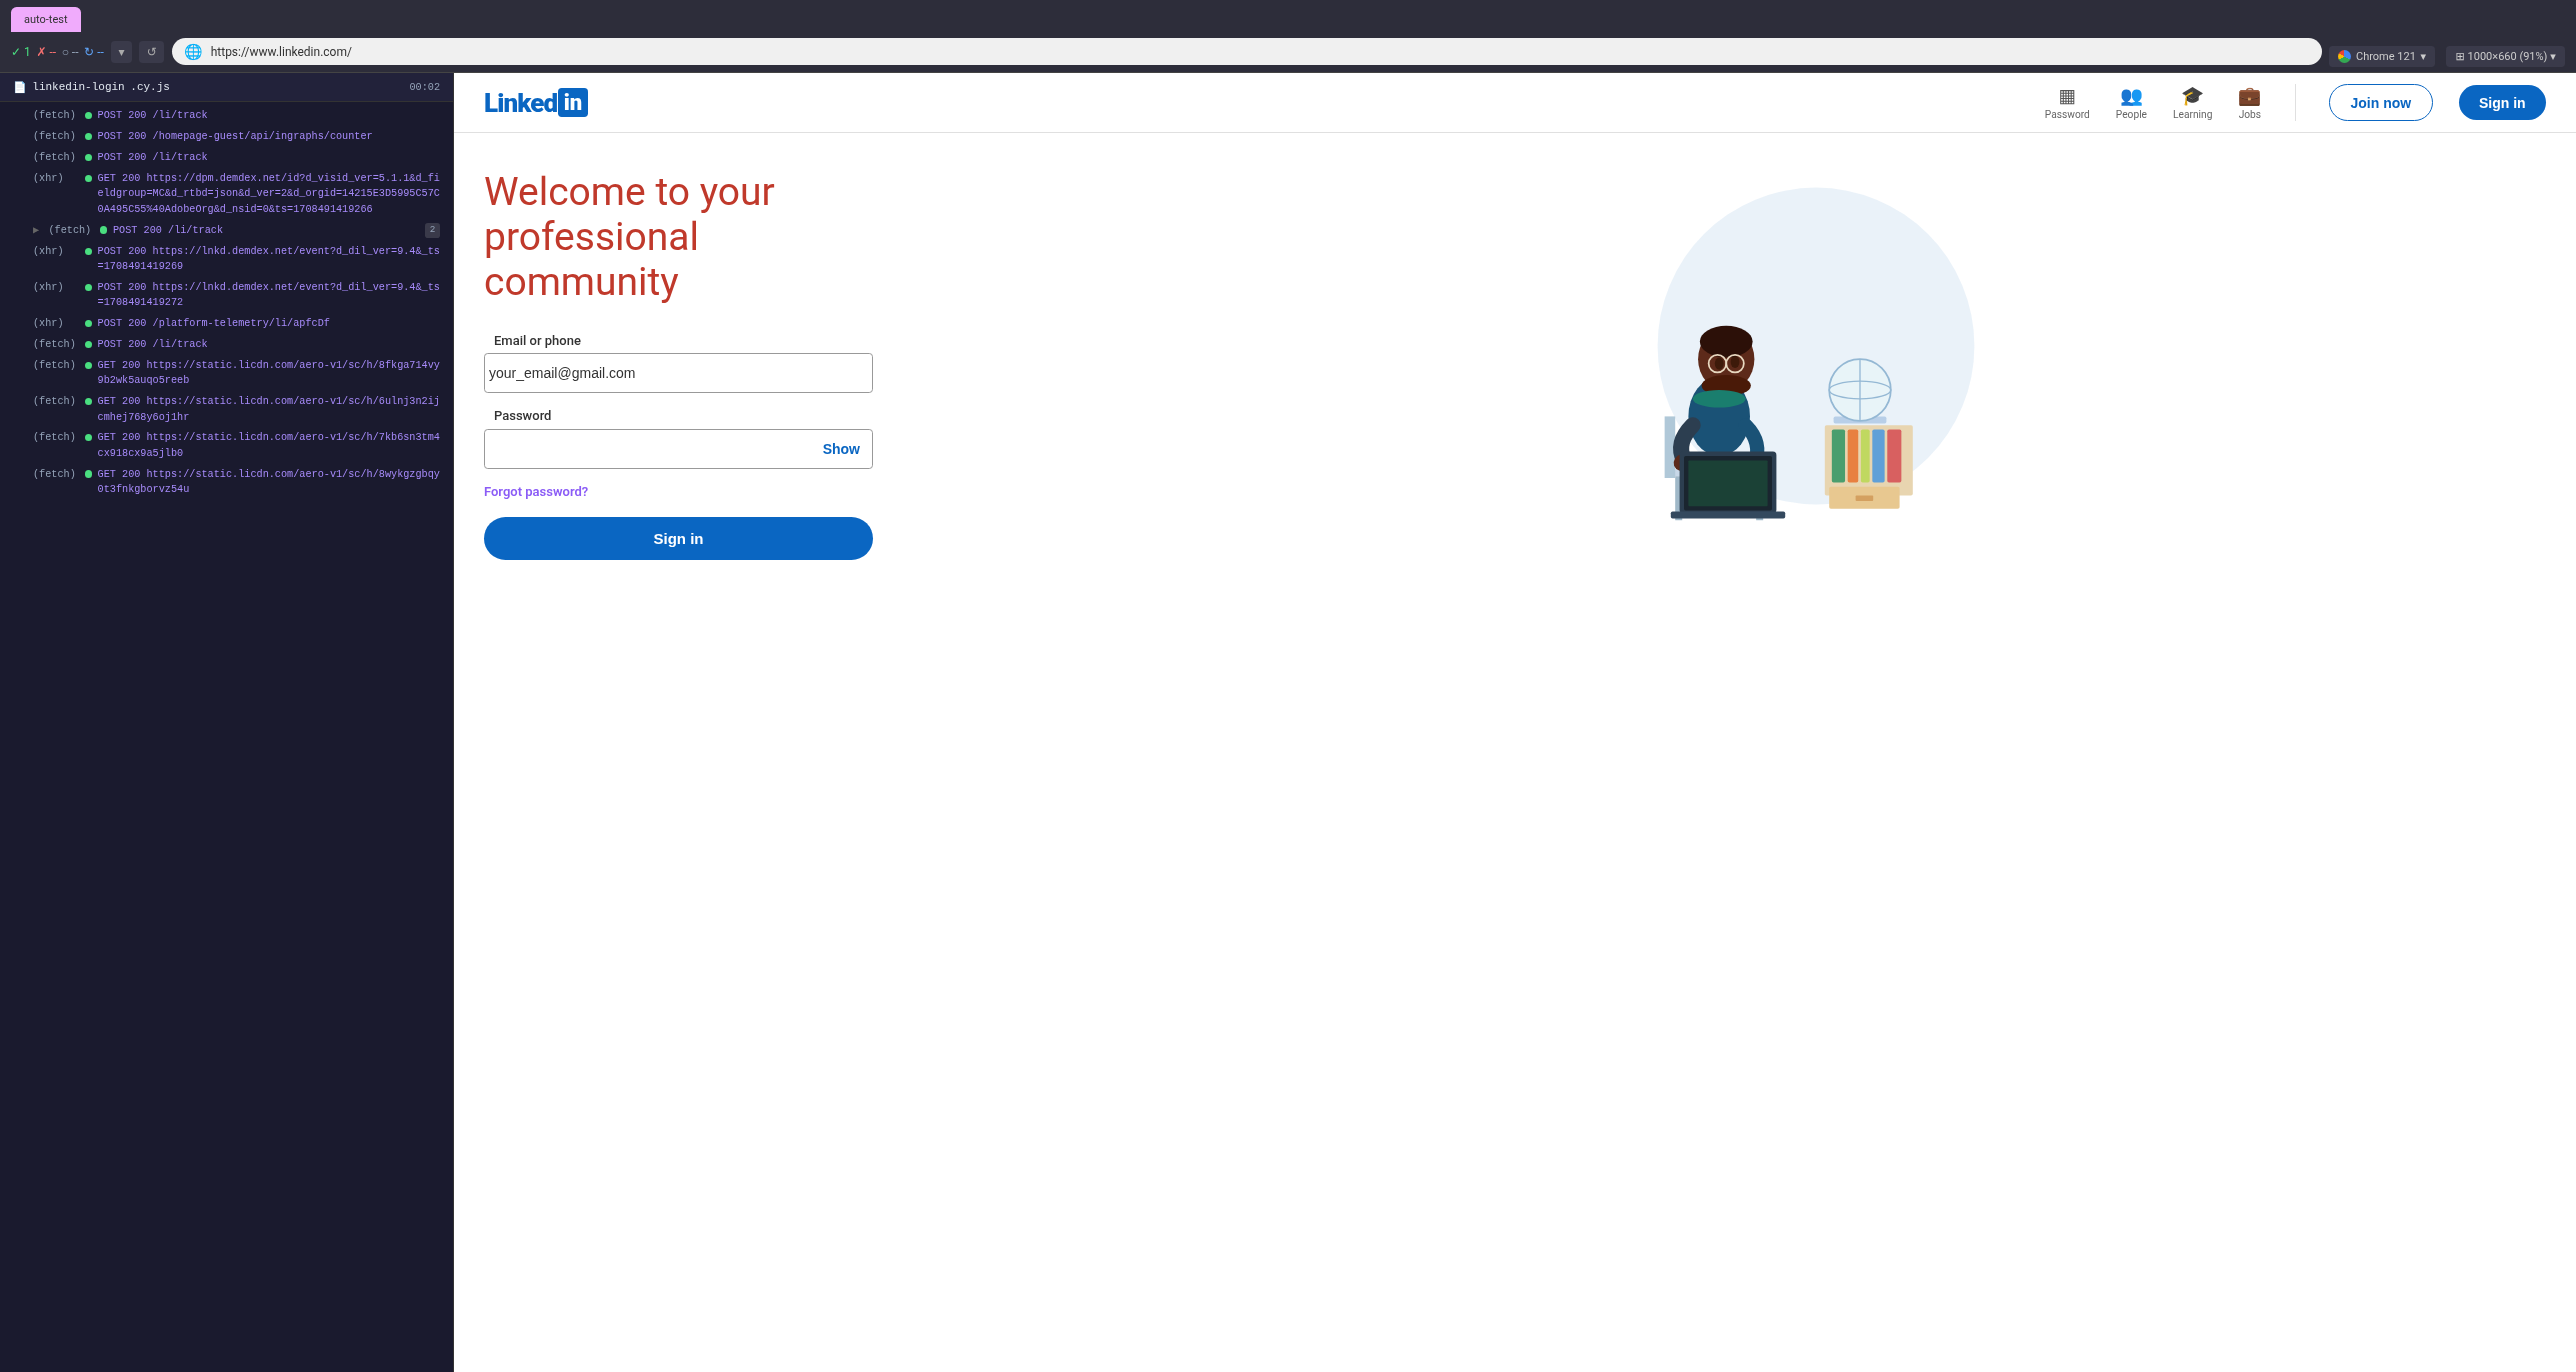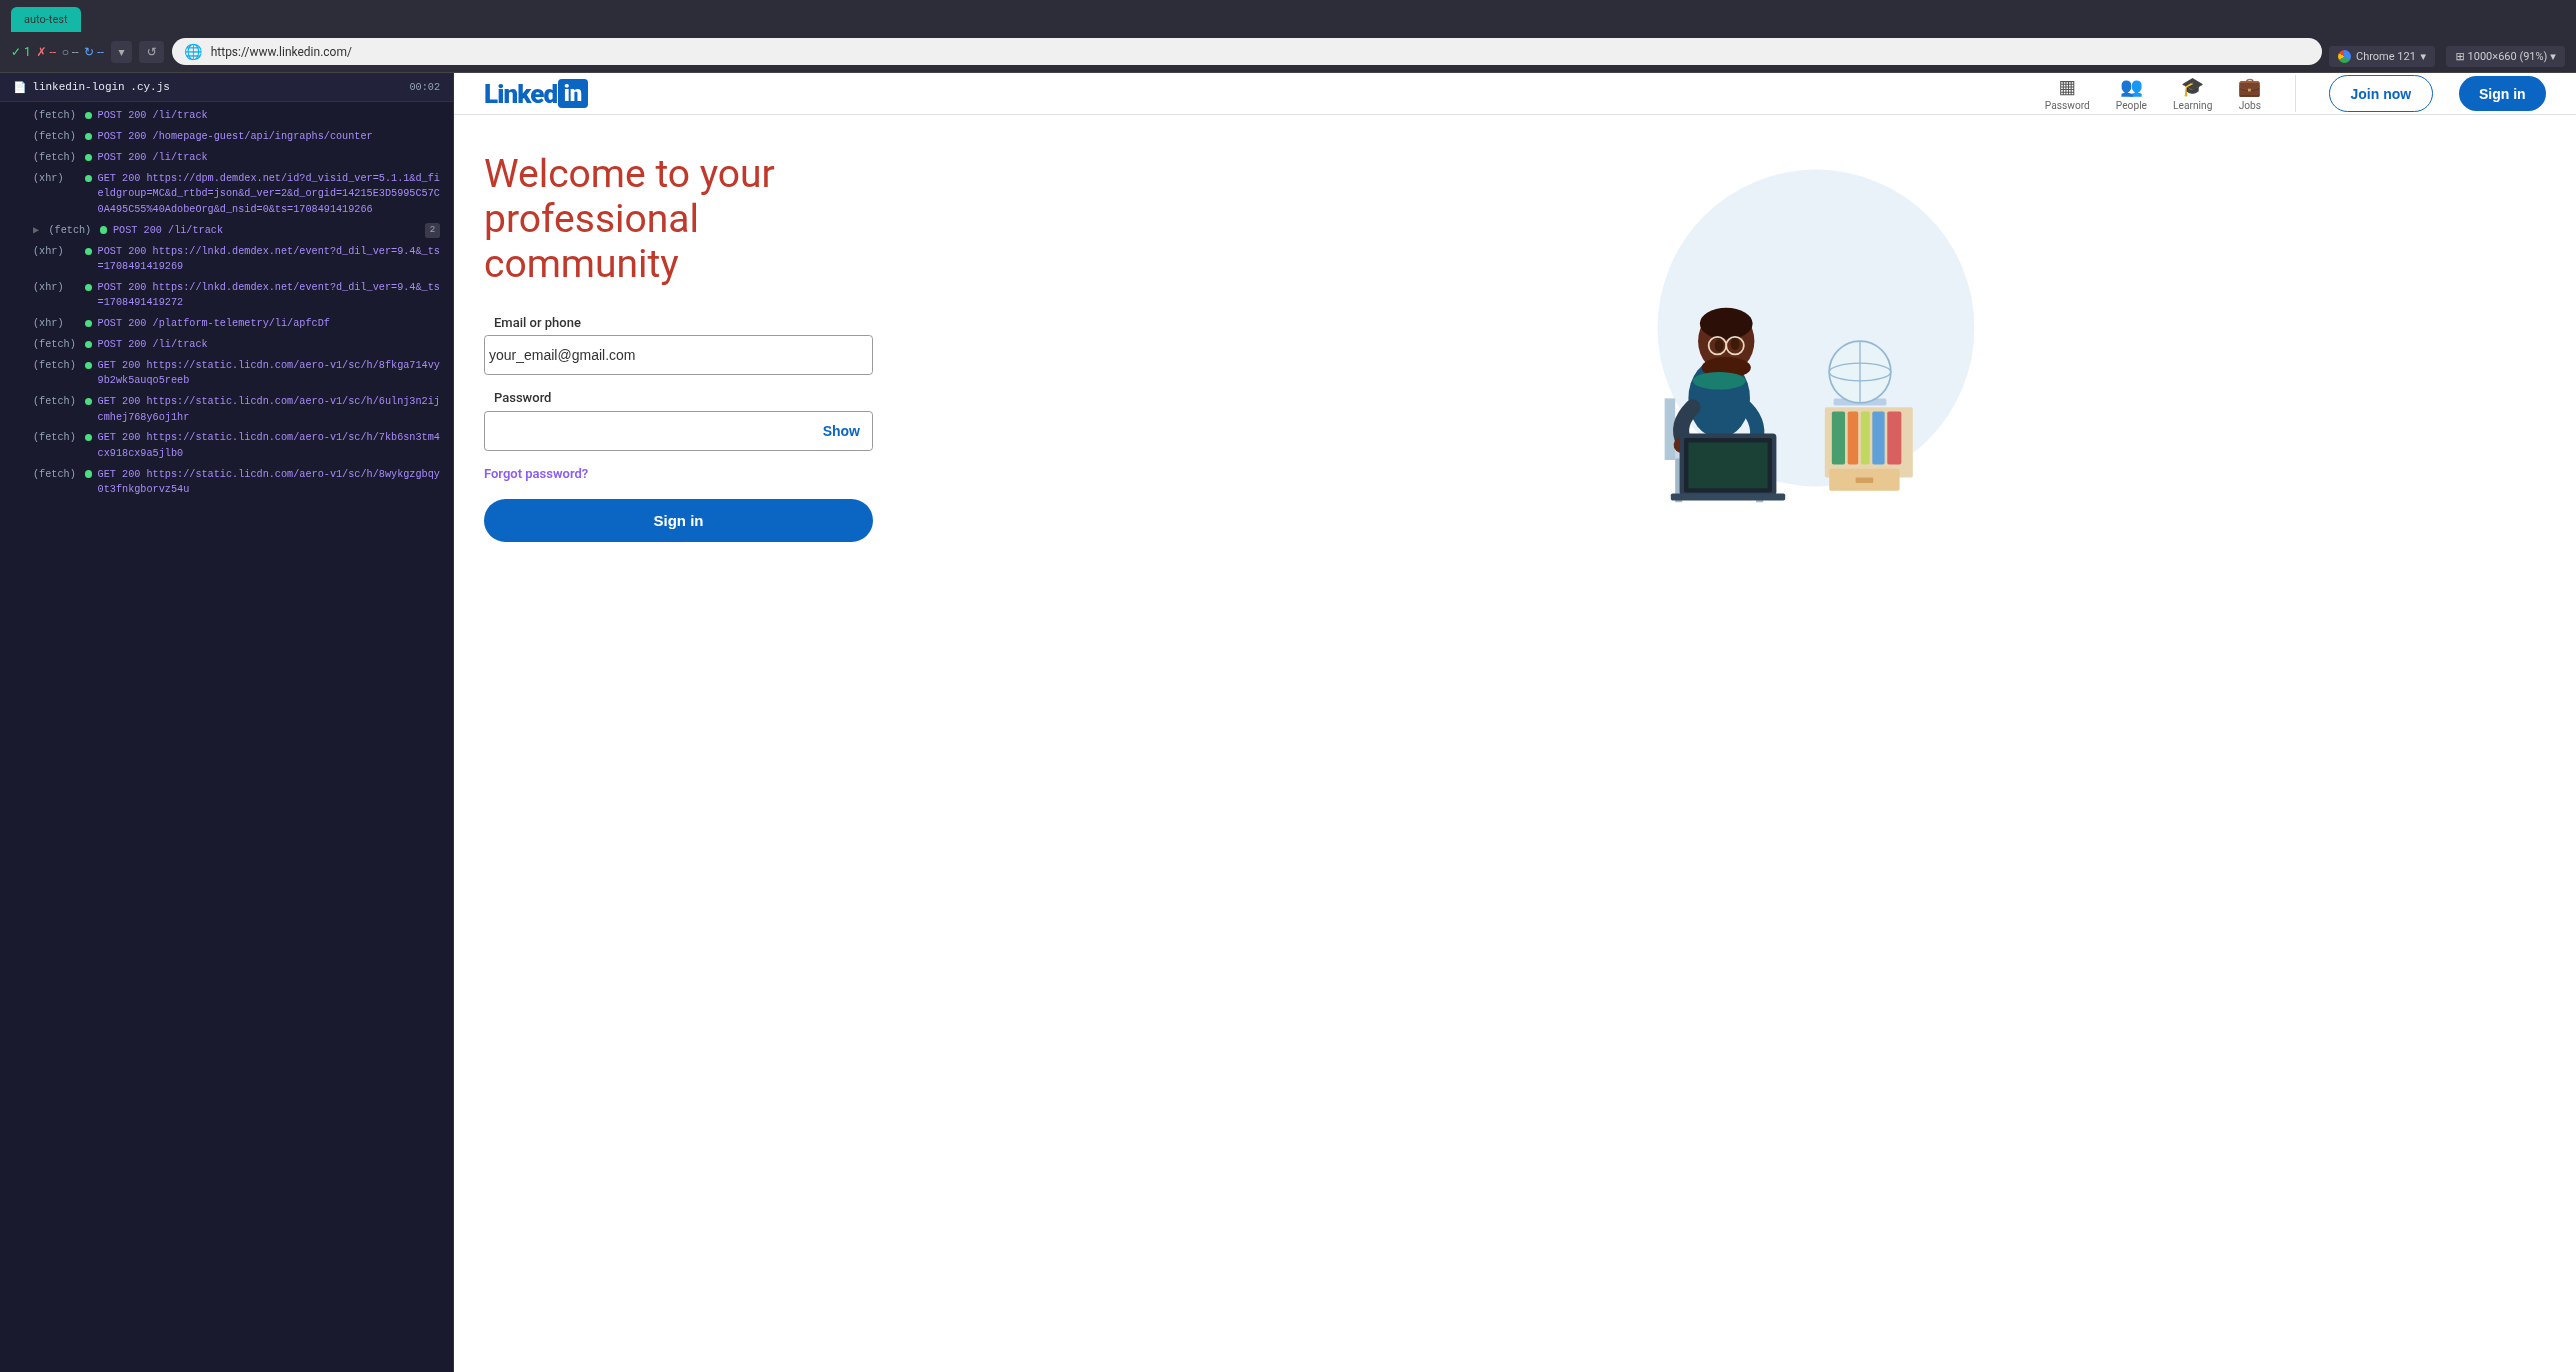--- a/index.html
+++ b/index.html
@@ -2,21 +2,21 @@
 <html style="font-size:15px"><head>
   <meta charset="utf-8">
   <style>
     * { box-sizing: border-box; margin: 0; padding: 0; }
     body { font-family: -apple-system, BlinkMacSystemFont, 'Segoe UI', Roboto, sans-serif; background: #1a1a2e; display: flex; flex-direction: column; height: 100vh; overflow: hidden; }
 
     
     .browser-chrome { background: #2d2d3a; border-bottom: 0.9px solid #444; }
     .tab-bar { display: flex; align-items: center; padding: 7.4px 11px 0; gap: 7.4px; }
     .tab { background: #1e1e2e; color: #ccc; padding: 5.6px 13px; border-radius: 5.6px 5.6px 0 0; font-size: 11px; display: flex; align-items: center; gap: 5.6px; }
-    .tab.active { background: #14b8a6; color: #333; }
+    .tab.active { background: #f0abfc; color: #333; }
     .toolbar { display: flex; align-items: center; padding: 5.6px 11px; gap: 7.4px; background: #2d2d3a; }
     .test-controls { display: flex; align-items: center; gap: 5.6px; font-size: 11px; color: #ccc; }
     .check-badge { color: #4ade80; font-size: 12px; }
     .x-badge { color: #f87171; font-size: 12px; }
     .dash-badge { color: #94a3b8; font-size: 12px; }
     .spin-badge { color: #60a5fa; font-size: 12px; }
     .nav-btn { background: #3a3a4a; border: none; color: #aaa; padding: 3.7px 7.4px; border-radius: 3.7px; cursor: pointer; font-size: 12px; }
     .url-bar { flex: 1; display: flex; align-items: center; gap: 7.4px; background: #f0f0f0; border-radius: 18.5px; padding: 4.6px 13px; }
     .url-text { font-size: 12px; color: #333; flex: 1; }
     .browser-info { display: flex; align-items: center; gap: 11px; font-size: 11px; color: #ccc; margin-top: 9px; }
@@ -40,21 +40,21 @@
     .dot-green { background: #4ade80; }
     .log-text { color: #a78bfa; word-break: break-all; flex: 1; }
     .log-count { background: #3a3a4a; color: #94a3b8; padding: 0.9px 4.6px; border-radius: 2.8px; font-size: 9.3px; margin-left: auto; }
     .chevron { color: #666; margin-right: 3.7px; }
 
     
     .right-panel { flex: 1; background: #e8e8e8; overflow: hidden; display: flex; flex-direction: column; }
     .browser-viewport { background: white; flex: 1; overflow: hidden; position: relative; }
 
     
-    .linkedin-header { display: flex; align-items: center; justify-content: space-between; padding: 2px 30px; border-bottom: 0.9px solid #e0e0e0; background: white; }
+    .linkedin-header { display: flex; align-items: center; justify-content: space-between; padding: 11px 30px; border-bottom: 0.9px solid #e0e0e0; background: white; }
     .linkedin-logo { display: flex; align-items: center; }
     .logo-linked { font-size: 26px; font-weight: 900; color: #0a66c2; letter-spacing: -0.9px; }
     .logo-in { background: #0a66c2; color: white; padding: 1.9px 5.6px; border-radius: 3.7px; font-size: 22px; font-weight: 900; margin-left: 0.9px; }
     .nav-items { display: flex; align-items: center; gap: 26px; }
     .nav-item { display: flex; flex-direction: column; align-items: center; gap: 1.9px; color: #666; font-size: 10.2px; cursor: pointer; text-decoration: none; }
     .nav-icon { font-size: 18.5px; color: #555; }
     .nav-divider { width: 0.9px; height: 37px; background: #e0e0e0; margin: 0 7.4px; }
     .btn-join { background: white; color: #0a66c2; border: 1.4px solid #0a66c2; padding: 9.3px 20.4px; border-radius: 22px; font-size: 14px; font-weight: 600; cursor: pointer; }
     .btn-signin { background: #0a66c2; color: white; border: none; padding: 9.3px 20.4px; border-radius: 22px; font-size: 14px; font-weight: 600; cursor: pointer; }
 

